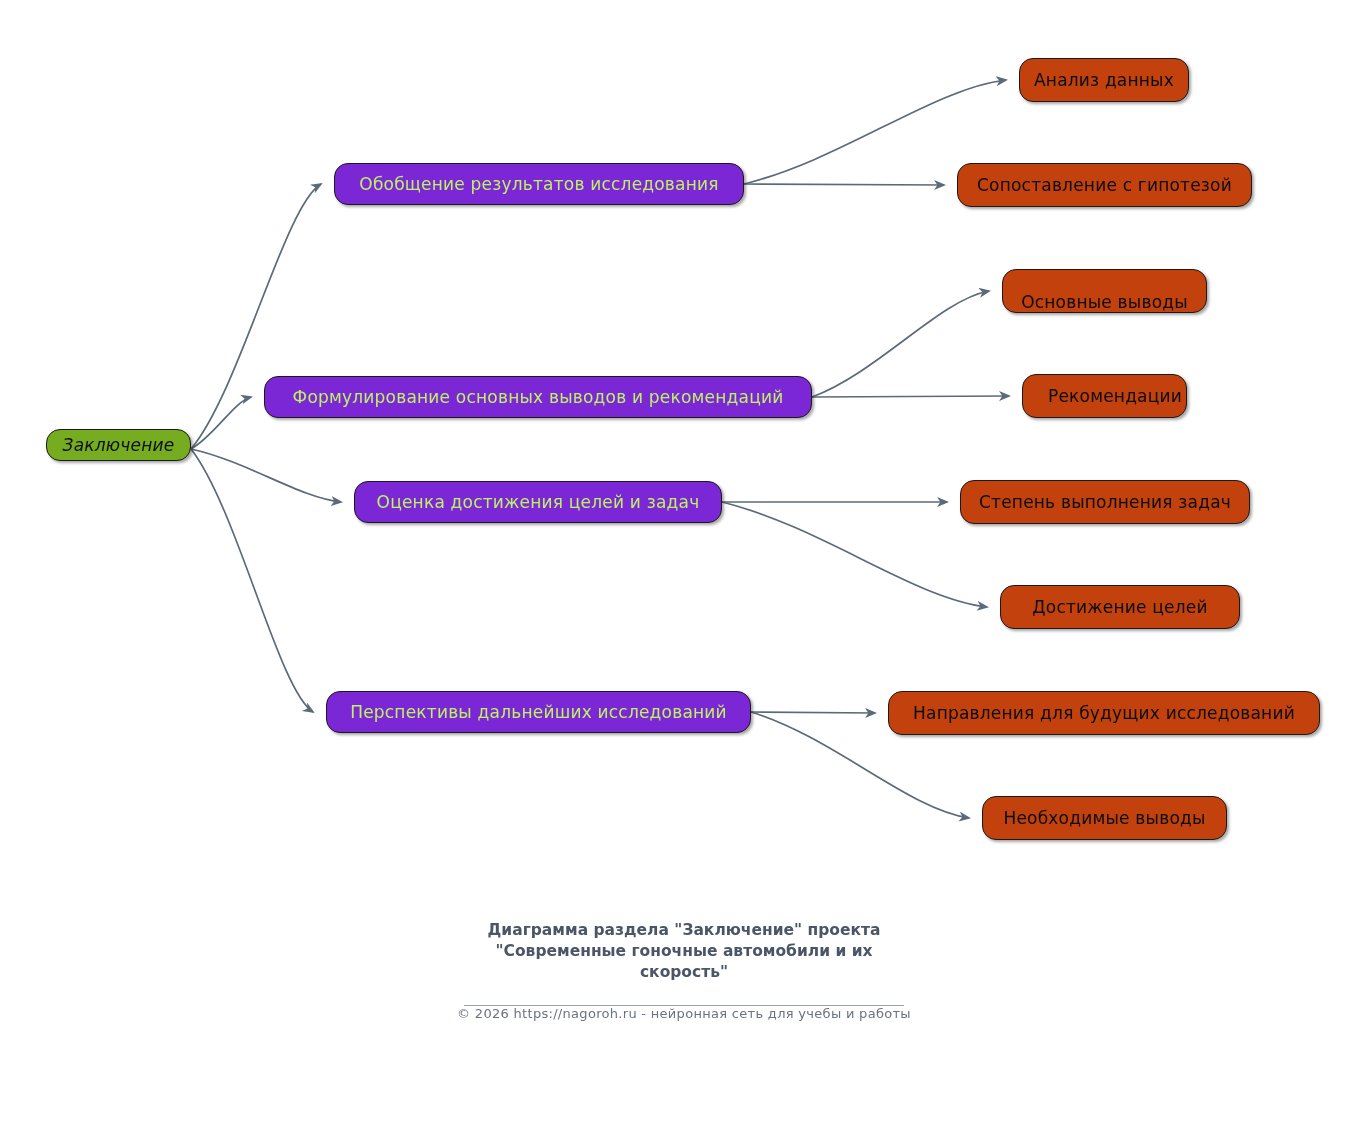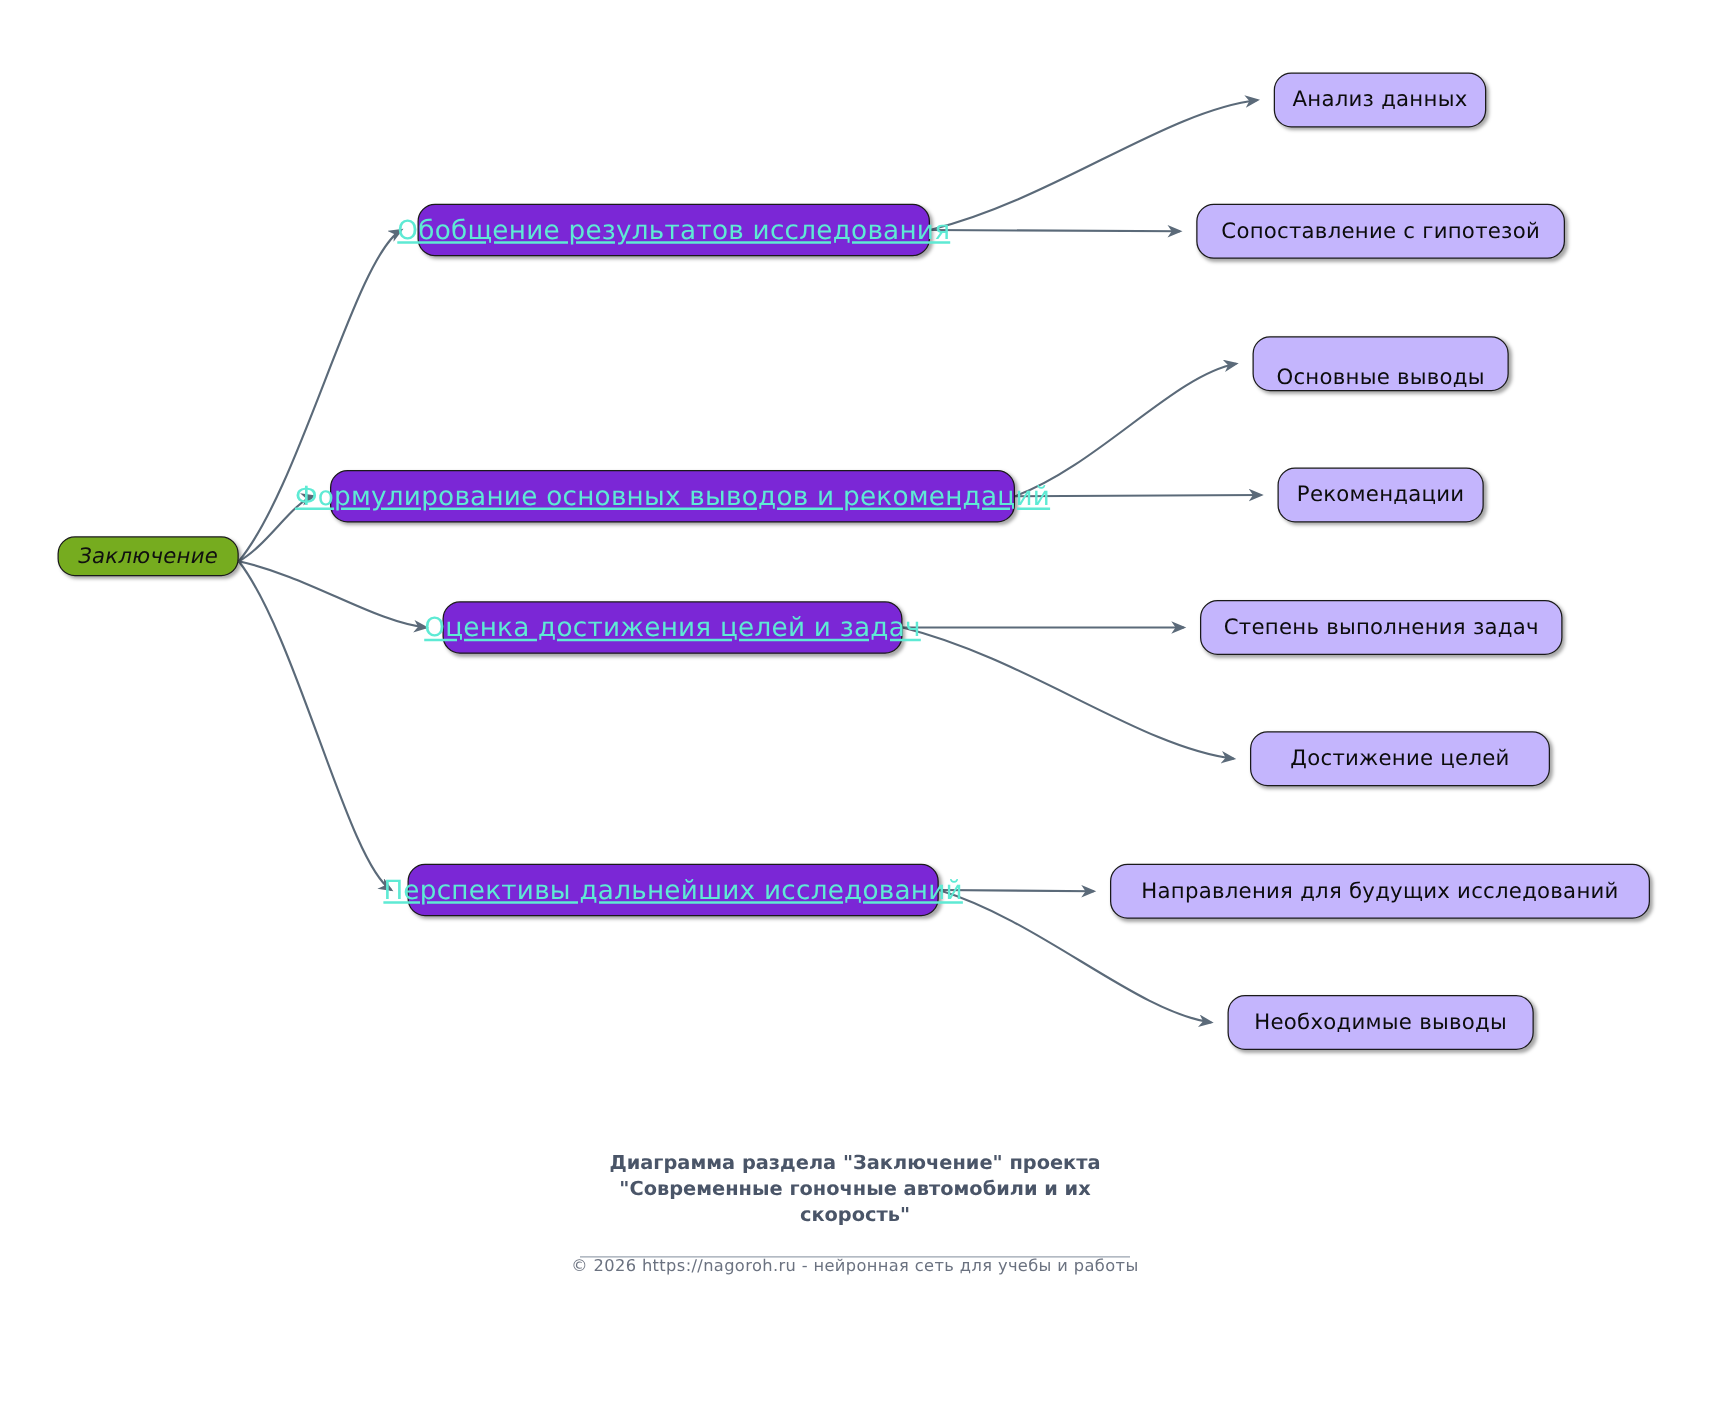--- a/index.html
+++ b/index.html
@@ -45,28 +45,27 @@
     background: #76ac1f;
     border: 1.6px solid #1a1a1a;
     color: #101010;
     font-size: 17px;
     box-shadow: 2px 2px 3px rgba(0,0,0,0.35);
   }
 
   .node-branch {
     background: #7b27d6;
     border: 1.6px solid #1a1a1a;
-    color: #5eead4;
-    font-size: 21px;
+    color: #bef264;
+    font-size: 17px;
     box-shadow: 2px 2px 3px rgba(0,0,0,0.35);
-    text-decoration: underline;
   }
 
   .node-leaf {
-    background: #c4b5fd;
+    background: #c2410c;
     border: 1.6px solid #1a1a1a;
     color: #0c0c0c;
     font-size: 17px;
     box-shadow: 2px 2px 3px rgba(0,0,0,0.35);
   }
 
   .node-label {
     display: block;
     padding: 0 4px;
   }
@@ -155,21 +154,21 @@
     </div>
 
     <div class="node node-leaf" style="left:957px; top:163px; width:295px; height:44px;">
       <span class="node-label">Сопоставление с гипотезой</span>
     </div>
 
     <div class="node node-leaf" style="left:1002px; top:269px; width:205px; height:44px;align-items:flex-end;">
       <span class="node-label">Основные выводы</span>
     </div>
 
-    <div class="node node-leaf" style="left:1022px; top:374px; width:165px; height:44px;">
+    <div class="node node-leaf" style="left:1022px; top:374px; width:165px; height:44px;justify-content:flex-end;">
       <span class="node-label">Рекомендации</span>
     </div>
 
     <div class="node node-leaf" style="left:960px; top:480px; width:290px; height:44px;">
       <span class="node-label">Степень выполнения задач</span>
     </div>
 
     <div class="node node-leaf" style="left:1000px; top:585px; width:240px; height:44px;">
       <span class="node-label">Достижение целей</span>
     </div>

